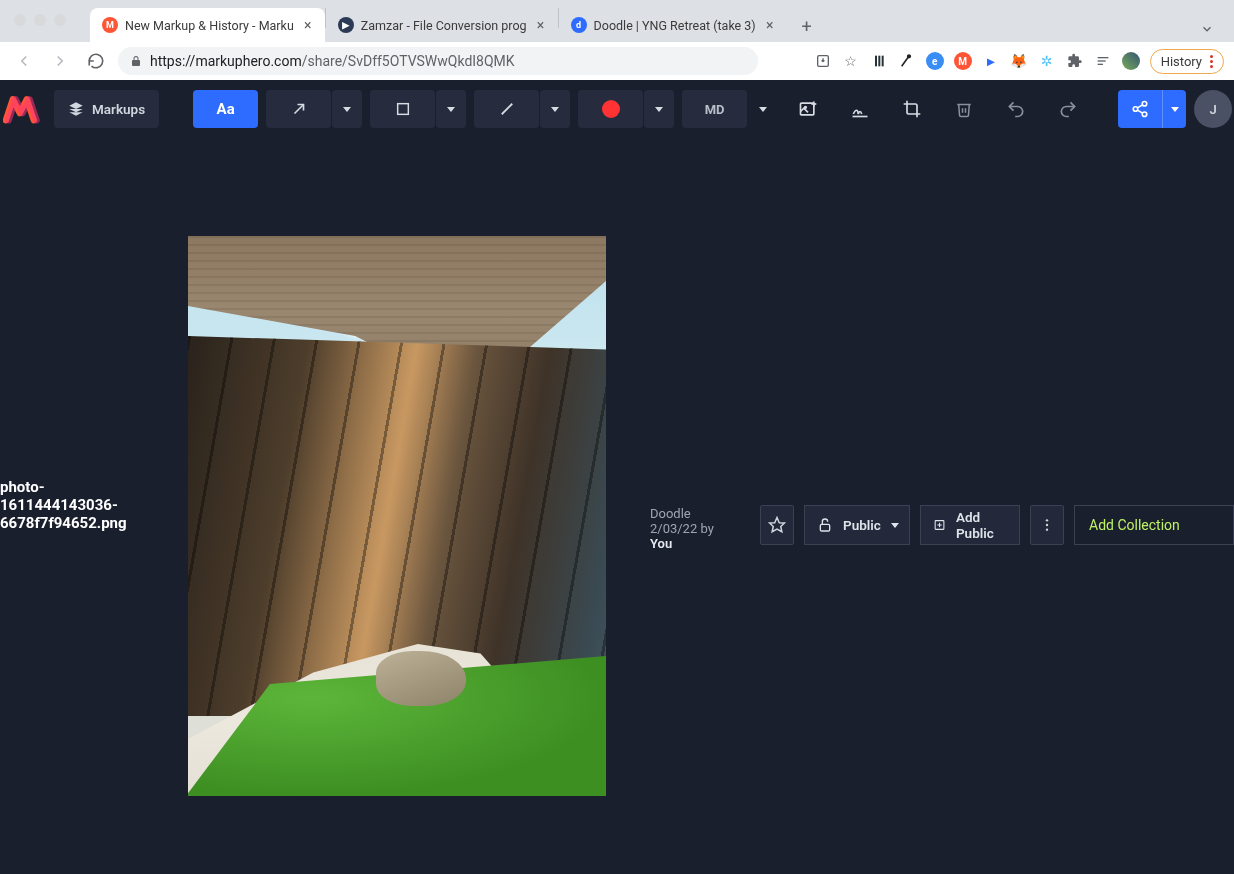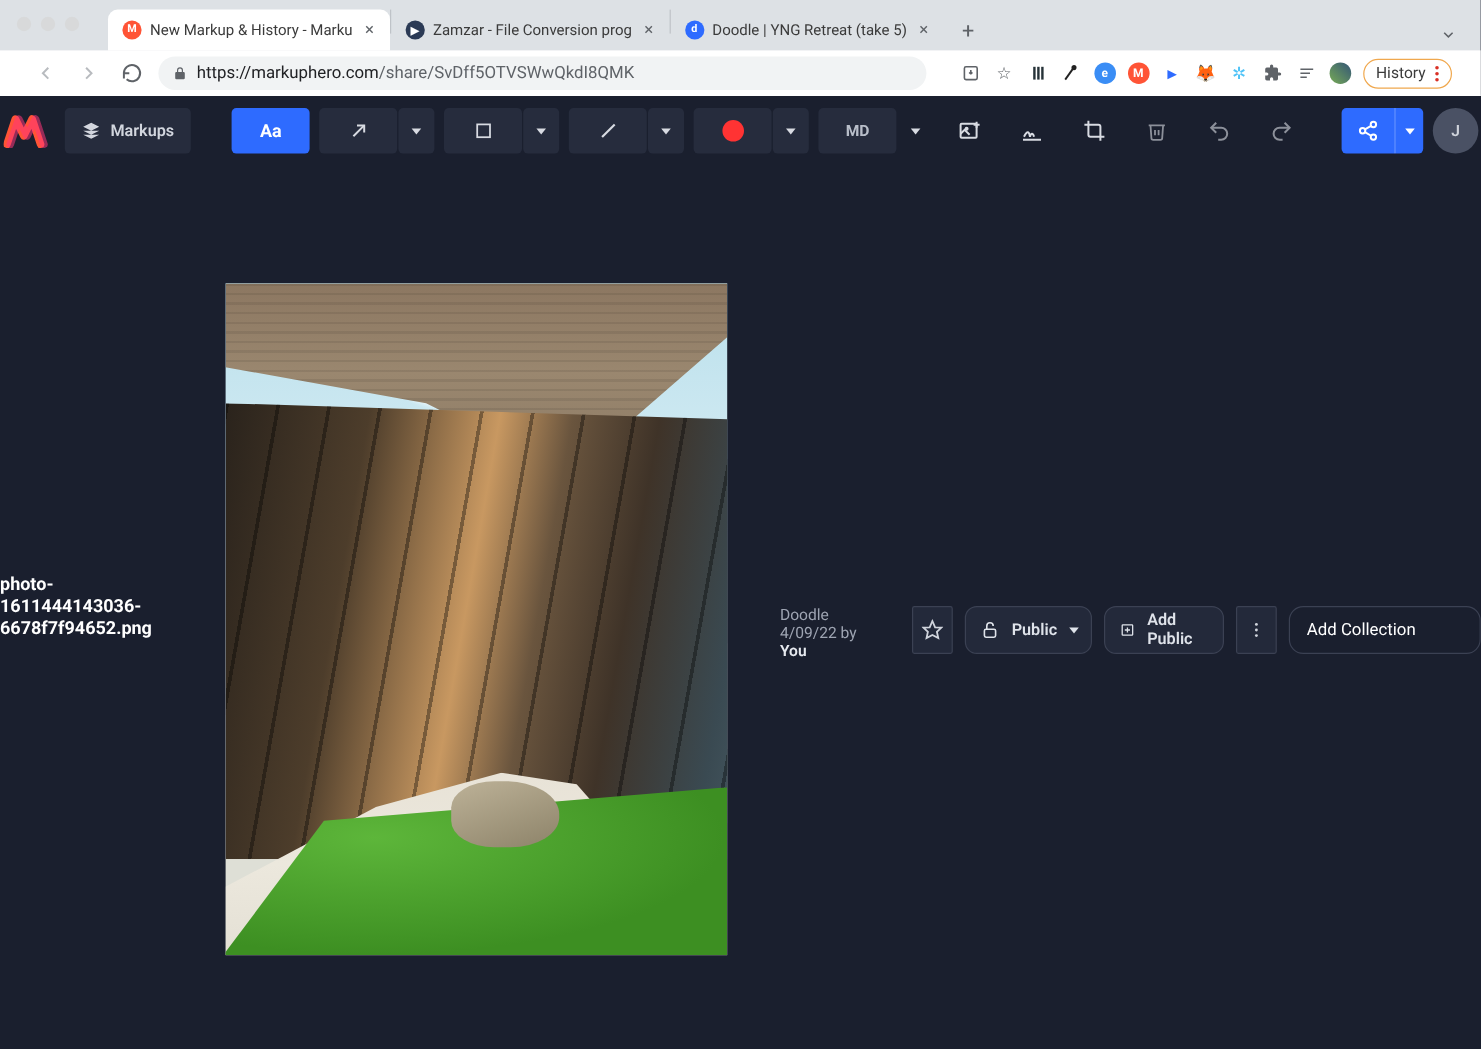--- a/index.html
+++ b/index.html
@@ -13,21 +13,21 @@
 .tab { display: flex; align-items: center; gap: 7px; padding: 8px 10px 8px 12px; height: 34px; font-size: 12.5px; color: #3b3b3b; border-radius: 8px 8px 0 0; max-width: 240px; min-width: 200px; cursor: pointer; }
 .tab.active { background: #ffffff; }
 .tab.inactive { background: transparent; }
 .tab .favicon { width: 16px; height: 16px; border-radius: 50%; flex: none; display: flex; align-items: center; justify-content: center; font-size: 9px; font-weight: 700; color: #fff; }
 .tab .tab-title { white-space: nowrap; overflow: hidden; text-overflow: ellipsis; flex: 1; }
 .tab .tab-close { width: 14px; height: 14px; display: flex; align-items: center; justify-content: center; color: #5f6368; font-size: 14px; }
 .tab-sep { width: 1px; height: 20px; background: #bfc3c8; align-self: center; margin-bottom: 6px; }
 .new-tab-btn { width: 28px; height: 28px; display: flex; align-items: center; justify-content: center; color: #5f6368; font-size: 18px; margin-left: 6px; margin-bottom: 2px; }
 .tabs-menu { margin-left: auto; margin-right: 20px; margin-bottom: 6px; color: #5f6368; }
 
-.addr-row { display: flex; align-items: center; height: 38px; background: #fff; padding: 0 24px; gap: 8px; }
+.addr-row { display: flex; align-items: center; height: 38px; background: #fff; padding: 0 10px; gap: 8px; }
 .nav-btn { width: 28px; height: 28px; display: flex; align-items: center; justify-content: center; color: #5f6368; cursor: pointer; }
 .nav-btn.disabled { color: #b8bbbf; }
 .addr-bar { flex: 1; height: 28px; background: #f1f3f4; border-radius: 14px; display: flex; align-items: center; padding: 0 12px; gap: 8px; font-size: 14px; color: #202124; max-width: 640px; }
 .addr-bar .lock { color: #5f6368; font-size: 12px; }
 .addr-bar .url-host { color: #202124; }
 .addr-bar .url-rest { color: #5f6368; }
 .addr-right { margin-left: auto; display: flex; align-items: center; gap: 10px; }
 .ext-icon { width: 18px; height: 18px; border-radius: 4px; display: flex; align-items: center; justify-content: center; font-size: 14px; color: #5f6368; }
 .update-pill { border: 1px solid #f0a84e; border-radius: 14px; padding: 4px 10px; display: flex; align-items: center; gap: 6px; font-size: 13px; color: #3b3b3b; }
 .update-pill .dots { display: flex; flex-direction: column; gap: 2px; margin-left: 2px; }
@@ -66,22 +66,22 @@
 .terrace { position: absolute; bottom: 0; left: 0; width: 100%; height: 190px; background: linear-gradient(180deg,#e6e0d4 0%,#ece8dd 60%,#e4e0d5 100%); clip-path: polygon(0 70%, 30% 35%, 55% 20%, 70% 25%, 100% 100%, 0 100%); }
 .lawn { position: absolute; bottom: 0; right: 0; width: 420px; height: 140px; background: radial-gradient(ellipse at 30% 30%, #5db63a 0%, #3d8f22 70%); clip-path: polygon(20% 20%, 100% 0, 100% 100%, 0 100%); }
 .rock { position: absolute; bottom: 90px; right: 140px; width: 90px; height: 55px; background: linear-gradient(160deg,#bdb298,#8d8369); border-radius: 40% 50% 45% 40%; }
 .sea { position: absolute; top: 300px; right: 0; width: 310px; height: 150px; background: linear-gradient(180deg,#b9d0d5 0%,#9bb4bb 100%); }
 
 .meta-line { color: #9ea4b2; font-size: 13px; margin-top: 24px; }
 .meta-line b { color: #e6e9ef; font-weight: 600; }
 
 .bottom-bar { display: flex; align-items: center; justify-content: center; gap: 10px; margin-top: 18px; }
 .sq-btn { width: 40px; height: 40px; border: 1px solid #3b4153; background: #23293a; display: flex; align-items: center; justify-content: center; color: #d0d4dc; border-radius: 2px; cursor: pointer; }
-.pill-btn { height: 40px; border: 1px solid #3b4153; background: #23293a; display: flex; align-items: center; gap: 10px; padding: 0 10px 0 12px; color: #dfe3ea; font-size: 13.5px; font-weight: 600; border-radius: 10px; cursor: pointer; }
-.add-collection { height: 40px; border: 1px solid #3b4153; background: transparent; padding: 0 40px 0 14px; color: #ffffff; font-size: 14px; border-radius: 12px; min-width: 160px; display: flex; align-items: center; }
+.pill-btn { height: 40px; border: 1px solid #3b4153; background: #23293a; display: flex; align-items: center; gap: 10px; padding: 0 10px 0 12px; color: #dfe3ea; font-size: 13.5px; font-weight: 600; border-radius: 0; cursor: pointer; }
+.add-collection { height: 40px; border: 1px solid #3b4153; background: transparent; padding: 0 40px 0 14px; color: #bef264; font-size: 14px; border-radius: 0; min-width: 160px; display: flex; align-items: center; }
 
 svg { display: block; }
 </style>
 </head>
 <body>
 
 <div class="browser-chrome">
   <div class="traffic-lights">
     <span></span>
     <span></span>
@@ -95,21 +95,21 @@
     </div>
     <div class="tab-sep"></div>
     <div class="tab inactive">
       <span class="favicon" style="background:#2b3a55">▶</span>
       <span class="tab-title">Zamzar - File Conversion prog</span>
       <span class="tab-close">×</span>
     </div>
     <div class="tab-sep"></div>
     <div class="tab inactive">
       <span class="favicon" style="background:#2e6bff">d</span>
-      <span class="tab-title">Doodle | YNG Retreat (take 5)</span>
+      <span class="tab-title">Doodle | YNG Retreat (take 3)</span>
       <span class="tab-close">×</span>
     </div>
     <div class="new-tab-btn">+</div>
     <div class="tabs-menu">
       <svg width="14" height="14" viewBox="0 0 24 24" fill="none" stroke="currentColor" stroke-width="2.2">
           <polyline points="6 9 12 15 18 9"></polyline>
         </svg>
     </div>
   </div>
   <div class="addr-row">
@@ -323,21 +323,21 @@
       <div class="sky-cloud" style="top:30px;right:80px;width:140px;height:50px"></div>
       <div class="sky-cloud" style="top:70px;right:180px;width:90px;height:34px"></div>
       <div class="sea"></div>
       <div class="roof"></div>
       <div class="glass-wall"></div>
       <div class="terrace"></div>
       <div class="lawn"></div>
       <div class="rock"></div>
     </div>
     <div class="meta-line">
-      <span>Doodle </span><span>4/09/22</span><span> by </span><b>You</b>
+      <span>Doodle </span><span>2/03/22</span><span> by </span><b>You</b>
     </div>
 
     <div class="bottom-bar">
       <div class="sq-btn">
         <svg width="18" height="18" viewBox="0 0 24 24" fill="none" stroke="currentColor" stroke-width="2">
             <polygon points="12 2 15 9 22 9.3 17 14 18.5 21 12 17.5 5.5 21 7 14 2 9.3 9 9"></polygon>
           </svg>
       </div>
       <div class="pill-btn">
         <svg width="16" height="16" viewBox="0 0 24 24" fill="none" stroke="currentColor" stroke-width="2">

